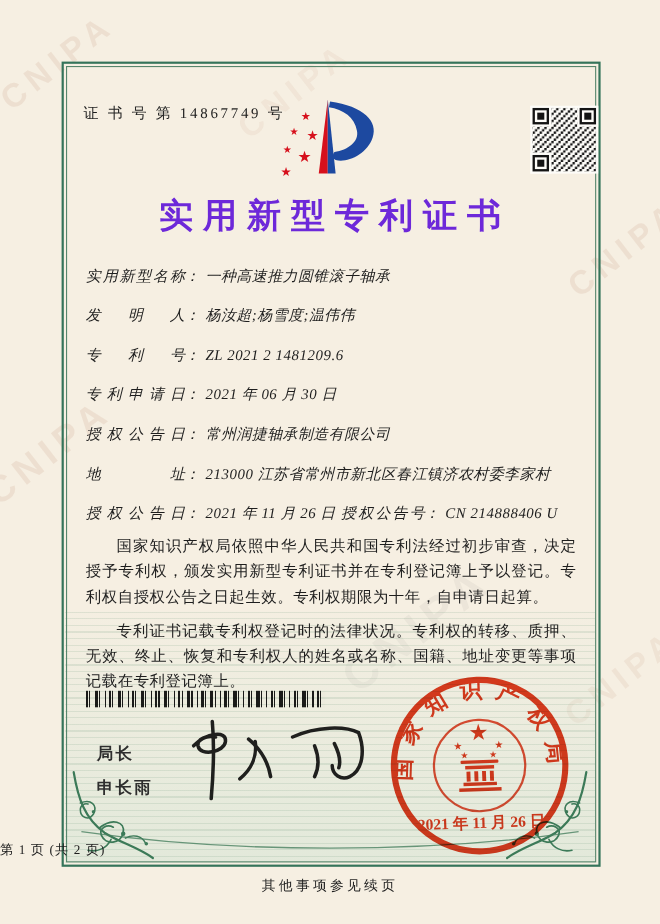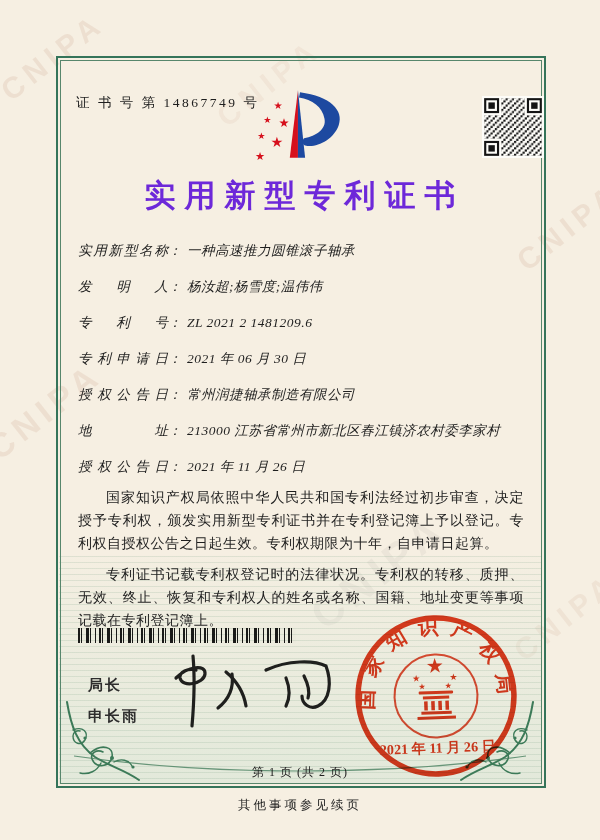--- a/index.html
+++ b/index.html
@@ -63,21 +63,21 @@
       #1c1c1c 17px 18px, #fdfdfd 18px 21px);}
 
   .director{position:absolute;left:88px;top:676px;font-family:"Liberation Sans","DejaVu Sans",sans-serif;
             font-size:15px;font-weight:700;color:#2e2e2e;letter-spacing:2px;}
   .director .name{margin-top:12px;}
   .signature{position:absolute;left:148px;top:648px;mix-blend-mode:multiply;}
 
   .seal{position:absolute;left:352px;top:612px;mix-blend-mode:multiply;opacity:0.95;
         transform:rotate(-2deg);}
 
-  .page-info{position:absolute;left:0;right:0;top:764px;text-align:center;font-size:12px;letter-spacing:1px;}
+  .page-info{position:absolute;left:0;right:0;top:764px;text-align:left;font-size:12px;letter-spacing:1px;}
   .continuation{position:absolute;left:0;right:0;top:797px;text-align:center;font-size:12.5px;letter-spacing:3px;}
 
   .corner{position:absolute;width:82px;height:82px;}
   .corner.bl{left:59px;top:700px;}
   .corner.br{left:459px;top:700px;transform:scaleX(-1);}
   .swoop{position:absolute;left:72px;top:754px;}
 </style>
 </head>
 <body>
 
@@ -189,20 +189,24 @@
       <span class="flabel">授权公告日</span><span class="fcolon">：</span>
       <span class="fvalue">常州润捷轴承制造有限公司</span>
     </div>
     <div class="frow">
       <span class="flabel">地址</span><span class="fcolon">：</span>
       <span class="fvalue">213000 江苏省常州市新北区春江镇济农村委李家村</span>
     </div>
     <div class="frow last">
       <span class="flabel">授权公告日</span><span class="fcolon">：</span>
       <span class="fvalue">2021 年 11 月 26 日</span>
+      <span class="grant-no">
+        <span class="flabel">授权公告号</span><span class="fcolon">：</span>
+        <span class="fvalue">CN 214888406 U</span>
+      </span>
     </div>
   </div>
 
   <div class="paras">
     <p>国家知识产权局依照中华人民共和国专利法经过初步审查，决定授予专利权，颁发实用新型专利证书并在专利登记簿上予以登记。专利权自授权公告之日起生效。专利权期限为十年，自申请日起算。</p>
     <p>专利证书记载专利权登记时的法律状况。专利权的转移、质押、无效、终止、恢复和专利权人的姓名或名称、国籍、地址变更等事项记载在专利登记簿上。</p>
   </div>
 
   <div class="barcode"></div>
 

